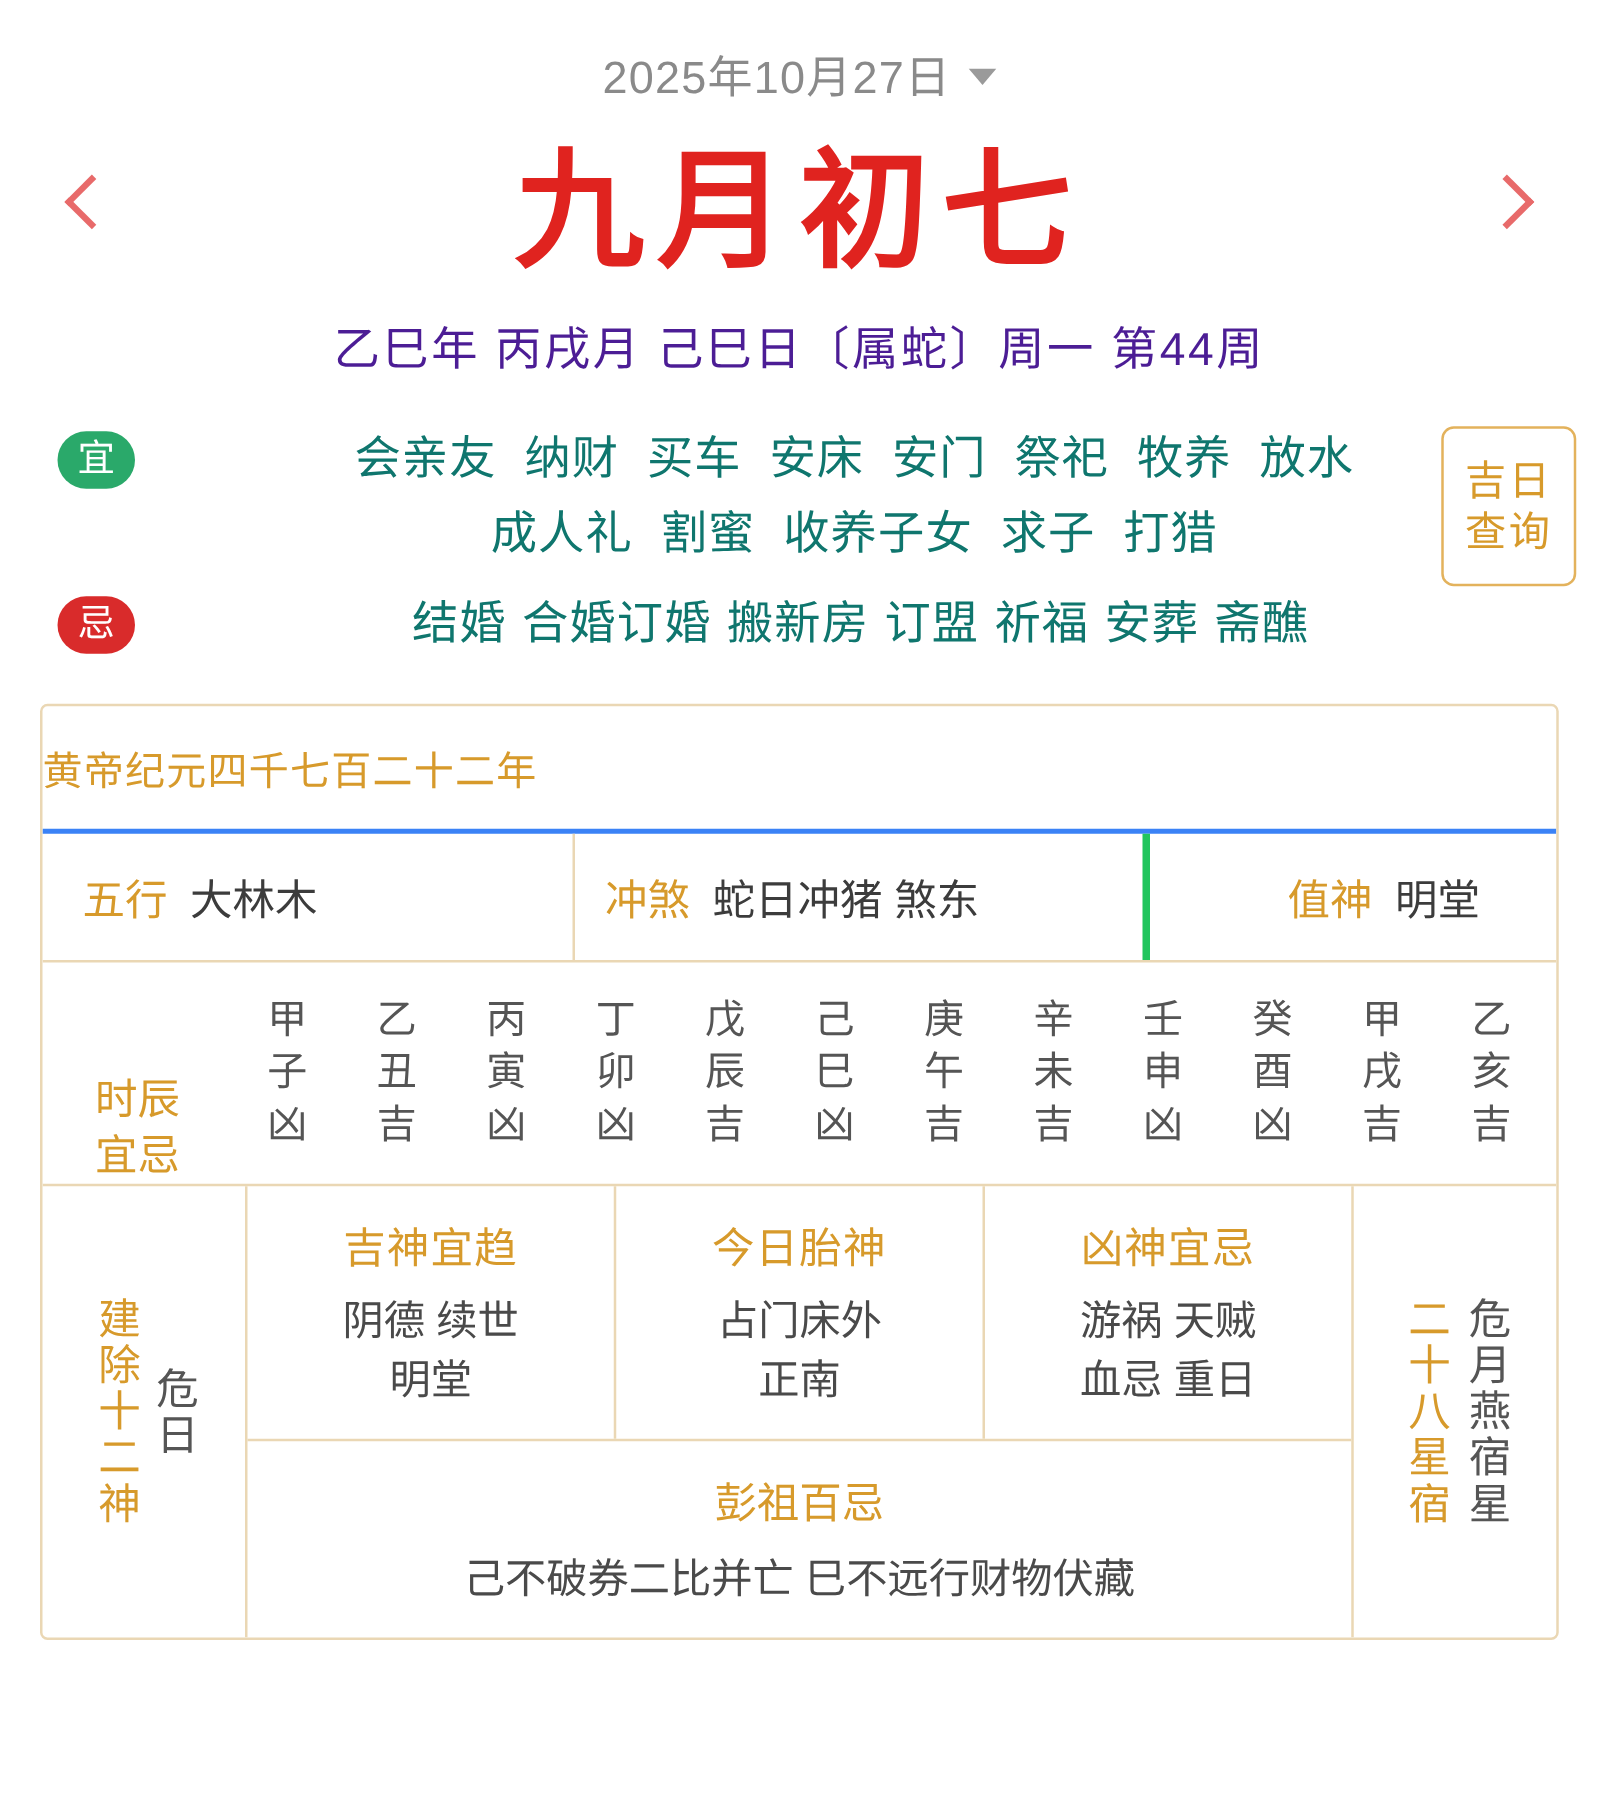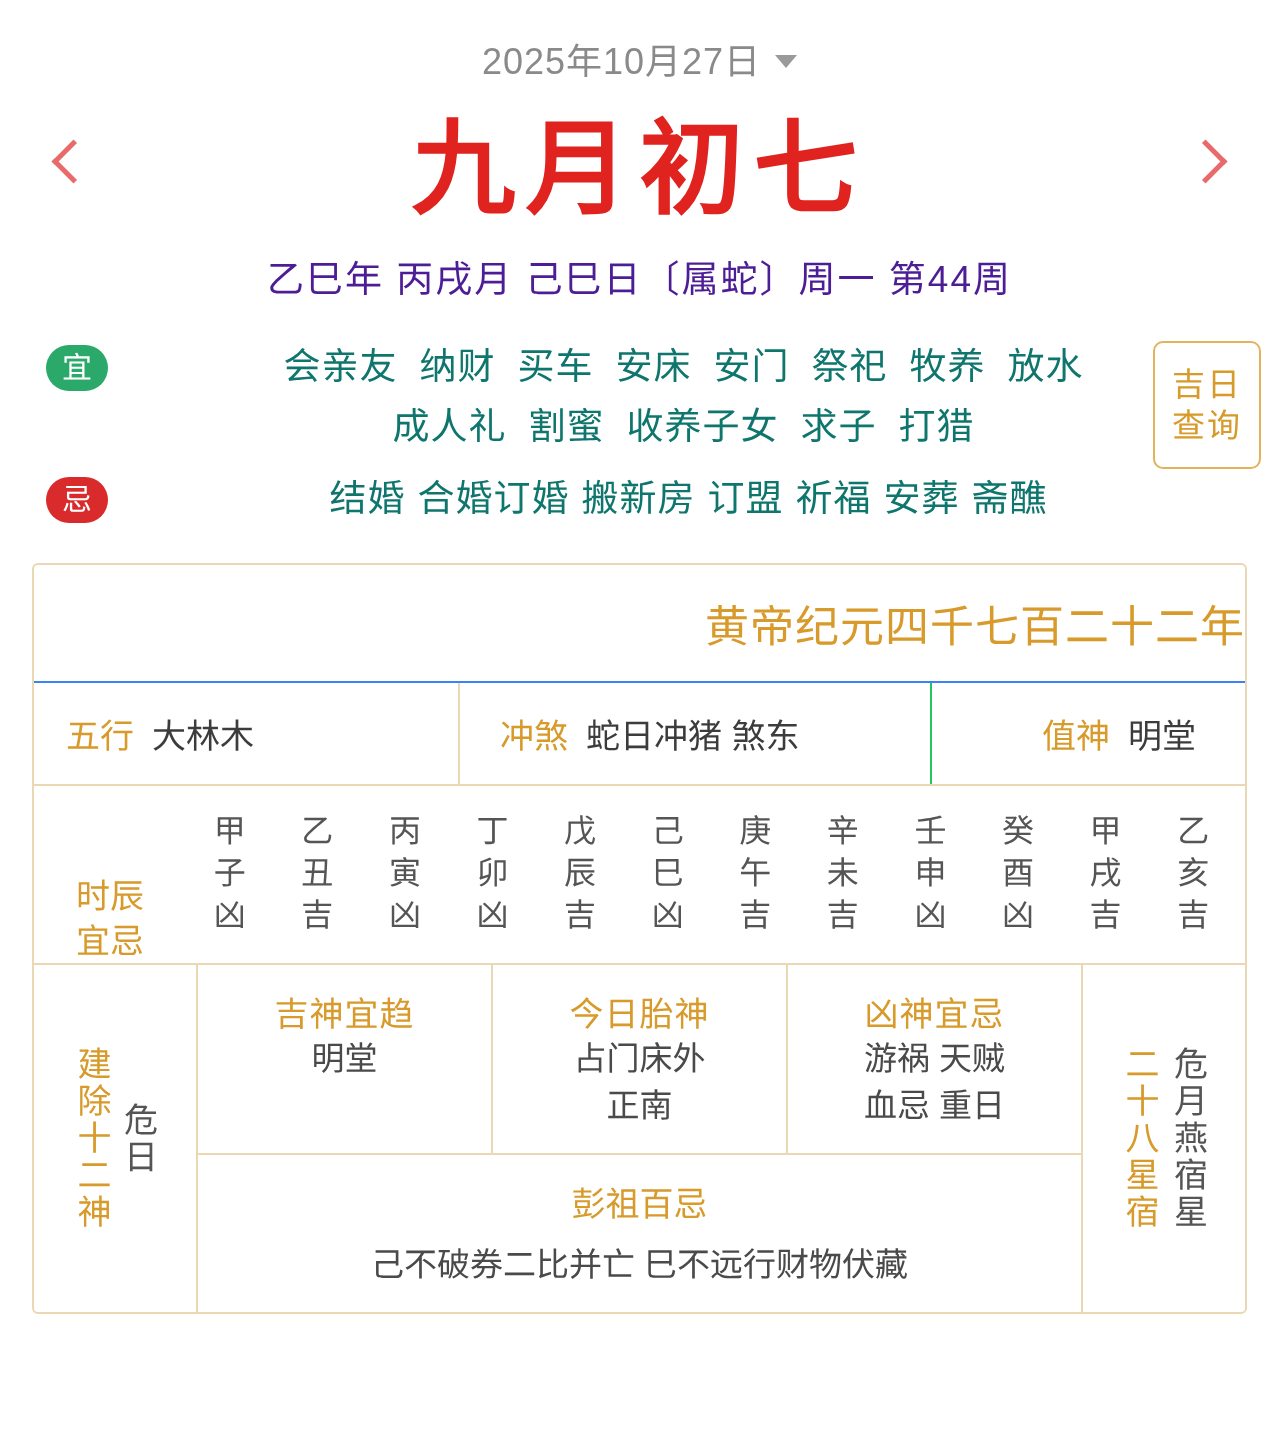--- a/index.html
+++ b/index.html
@@ -135,45 +135,45 @@
   }
 
   
   .panel {
     margin: 34px 32px 0 32px;
     border: 2px solid #ead7b4;
     border-radius: 6px;
     overflow: hidden;
   }
   .panel-title {
-    text-align: right;
-    font-size: 44px;
+    text-align: left;
+    font-size: 32px;
     color: #d79a2b;
     padding: 26px 0 26px 0;
-    border-bottom: 2px solid #3b82f6;
+    border-bottom: 4px solid #3b82f6;
     letter-spacing: 1px;
   }
 
   .row2 {
     display: flex;
     border-bottom: 2px solid #ead7b4;
   }
   .cell {
     display: flex;
     align-items: center;
     font-size: 34px;
     color: #3c3c3c;
     padding: 26px 0;
   }
   .cell .lbl {
     color: #d79a2b;
     margin-right: 18px;
   }
   .c-wuxing { flex: 0 0 392px; border-right: 2px solid #ead7b4; padding-left: 32px; }
-  .c-chongsha { flex: 0 0 430px; border-right: 2px solid #22c55e; padding-left: 40px; }
+  .c-chongsha { flex: 0 0 430px; border-right: 6px solid #22c55e; padding-left: 24px; }
   .c-zhishen { flex: 1 1 auto; padding-left: 110px; }
 
   
   .row3 {
     display: flex;
     border-bottom: 2px solid #ead7b4;
     align-items: flex-end;
   }
   .shichen-label {
     flex: 0 0 152px;
@@ -233,20 +233,21 @@
   }
   .mid-box {
     flex: 1 1 0;
     text-align: center;
     padding: 22px 6px 24px 6px;
   }
   .mid-box + .mid-box { border-left: 2px solid #ead7b4; }
   .mid-box .t {
     color: #d79a2b;
     font-size: 34px;
+    margin-bottom: 14px;
     letter-spacing: 1px;
   }
   .mid-box .v {
     font-size: 33px;
     color: #4a4a4a;
     line-height: 1.42;
   }
   .mid-bottom {
     text-align: center;
     padding: 22px 10px 26px 10px;
@@ -411,20 +412,21 @@
   <div class="row4">
     <div class="jianchu">
       <div class="vert gold">建除十二神</div>
       <div class="vert grey">危日</div>
     </div>
 
     <div class="mid-col">
       <div class="mid-top">
         <div class="mid-box">
           <div class="t">吉神宜趋</div>
+          <div class="v">阴德 续世</div>
           <div class="v">明堂</div>
         </div>
         <div class="mid-box">
           <div class="t">今日胎神</div>
           <div class="v">占门床外</div>
           <div class="v">正南</div>
         </div>
         <div class="mid-box">
           <div class="t">凶神宜忌</div>
           <div class="v">游祸 天贼</div>

